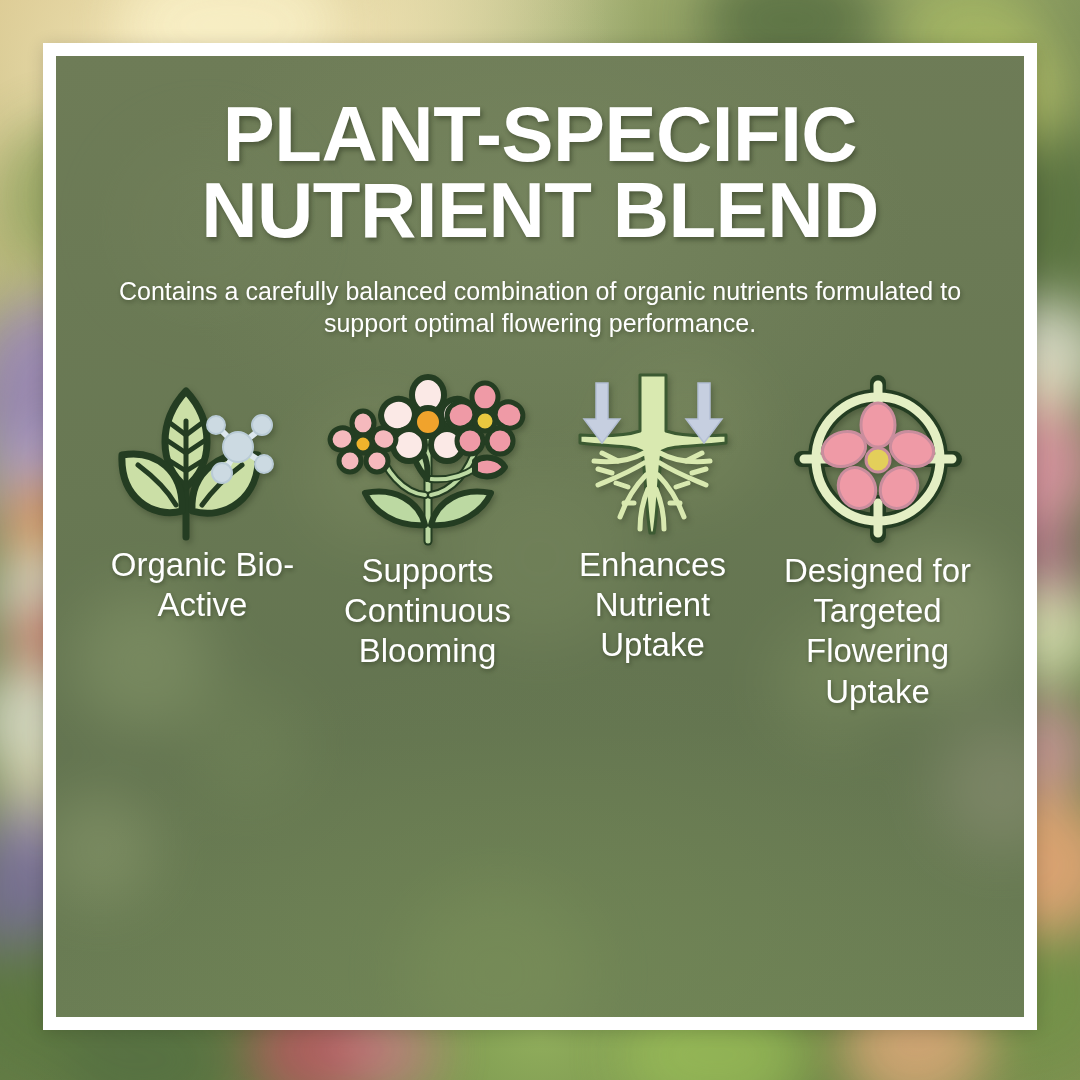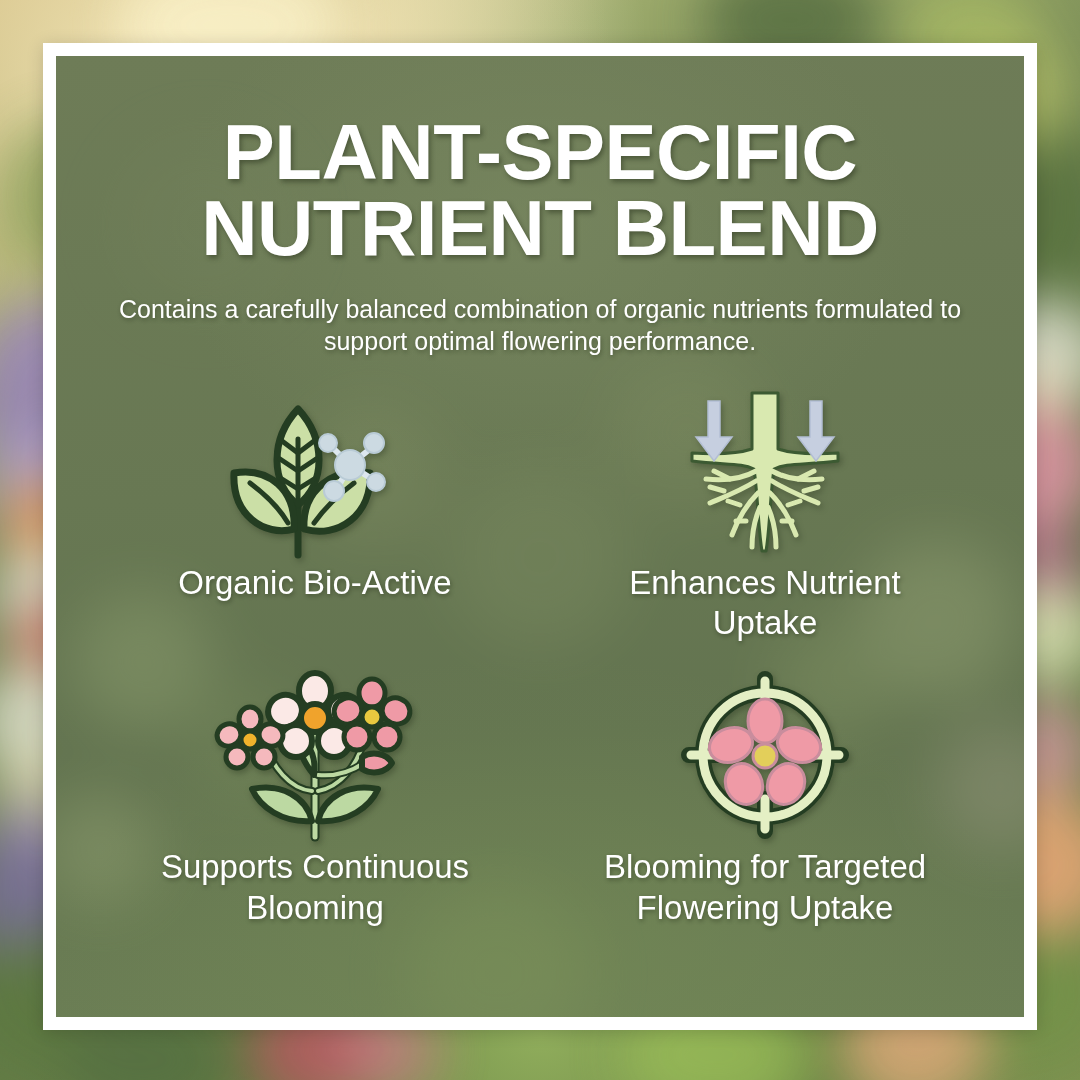--- a/index.html
+++ b/index.html
@@ -105,41 +105,41 @@
   #panel > * { position: relative; z-index: 2; }
 
   
   #headline {
     text-align: center;
     color: #ffffff;
     font-weight: 700;
     font-size: 78px;
     line-height: 0.98;
     letter-spacing: -0.5px;
-    padding-top: 58px;
+    padding-top: 40px;
     text-shadow: 2px 3px 5px rgba(30,40,20,0.45);
   }
   #headline .ln { display: block; }
 
   #subhead {
     text-align: center;
     color: #ffffff;
     font-size: 25px;
     line-height: 1.28;
     font-weight: 400;
     margin-top: 26px;
     padding: 0 46px;
     text-shadow: 1px 2px 4px rgba(30,40,20,0.42);
   }
 
   
   #features {
     margin-top: 24px;
     display: grid;
-    grid-template-columns: 1fr 1fr;
+    grid-template-columns: 1fr 1fr 1fr 1fr;
     row-gap: 16px;
     padding: 0 34px;
   }
   .feature {
     display: flex;
     flex-direction: column;
     align-items: center;
     padding: 6px 4px 0;
   }
   .icon-box {
@@ -232,52 +232,20 @@
                 <circle cx="114" cy="104" r="10"></circle>
                 <circle cx="156" cy="95" r="9"></circle>
               </g>
             </svg>
           </div>
           <div class="feature-label">
             <span>Organic Bio-Active</span><br>
           </div>
         </div>
 
-        <div class="feature">
-          <div class="icon-box">
-            <svg viewBox="0 0 190 168" xmlns="http://www.w3.org/2000/svg">
-              <g stroke="#3c5a32" stroke-width="3" fill="#d9e9b0" stroke-linejoin="round">
-                <path d="M82 6 H108 V62 C120 66, 136 68, 168 66 L168 74 C132 78, 116 76, 104 82
-                         C 100 108, 100 140, 96 164 L 92 164 C 88 140, 88 108, 84 82
-                         C 72 76, 56 78, 22 74 L 22 66 C 54 68, 70 66, 82 62 Z"></path>
-              </g>
-              <g stroke="#d9e9b0" stroke-width="5" fill="none" stroke-linecap="round">
-                <path d="M86 84 C 72 92, 56 94, 36 92"></path>
-                <path d="M86 94 C 70 104, 54 110, 40 116"></path>
-                <path d="M88 106 C 76 118, 68 132, 62 148"></path>
-                <path d="M90 120 C 84 134, 82 148, 82 160"></path>
-                <path d="M102 84 C 116 92, 132 94, 152 92"></path>
-                <path d="M102 94 C 118 104, 134 110, 148 116"></path>
-                <path d="M100 106 C 112 118, 120 132, 126 148"></path>
-                <path d="M98 120 C 104 134, 106 148, 106 160"></path>
-                <path d="M60 92 L 44 84 M54 104 L 40 100 M70 118 L 58 114 M76 134 L 66 134"></path>
-                <path d="M128 92 L 144 84 M134 104 L 148 100 M118 118 L 130 114 M112 134 L 122 134"></path>
-              </g>
-              <g fill="#c6cfe0" stroke="#b3bed3" stroke-width="1.5">
-                <path d="M38 14 h12 v36 h12 L44 74 L26 50 h12 z"></path>
-                <path d="M140 14 h12 v36 h12 L146 74 L128 50 h12 z"></path>
-              </g>
-            </svg>
-          </div>
-          <div class="feature-label">
-            <span>Enhances Nutrient</span><br>
-            <span>Uptake</span>
-          </div>
-        </div>
-
         <div class="feature row2">
           <div class="icon-box">
             <svg viewBox="0 0 190 168" xmlns="http://www.w3.org/2000/svg">
               <g stroke="#243d22" stroke-width="6" stroke-linecap="round" stroke-linejoin="round" fill="none">
                 <path d="M95 166 V 62" stroke="#243d22" stroke-width="9"></path>
                 <path d="M95 166 V 62" stroke="#bcd9a2" stroke-width="5"></path>
                 <path d="M92 120 C 70 118, 52 96, 44 70" stroke="#243d22" stroke-width="8"></path>
                 <path d="M92 120 C 70 118, 52 96, 44 70" stroke="#bcd9a2" stroke-width="4"></path>
                 <path d="M98 120 C 120 116, 136 96, 144 70" stroke="#243d22" stroke-width="8"></path>
                 <path d="M98 120 C 120 116, 136 96, 144 70" stroke="#bcd9a2" stroke-width="4"></path>
@@ -325,20 +293,52 @@
                 <circle cx="152" cy="46" r="10" fill="#e8c83f"></circle>
               </g>
             </svg>
           </div>
           <div class="feature-label">
             <span>Supports Continuous</span><br>
             <span>Blooming</span>
           </div>
         </div>
 
+        <div class="feature">
+          <div class="icon-box">
+            <svg viewBox="0 0 190 168" xmlns="http://www.w3.org/2000/svg">
+              <g stroke="#3c5a32" stroke-width="3" fill="#d9e9b0" stroke-linejoin="round">
+                <path d="M82 6 H108 V62 C120 66, 136 68, 168 66 L168 74 C132 78, 116 76, 104 82
+                         C 100 108, 100 140, 96 164 L 92 164 C 88 140, 88 108, 84 82
+                         C 72 76, 56 78, 22 74 L 22 66 C 54 68, 70 66, 82 62 Z"></path>
+              </g>
+              <g stroke="#d9e9b0" stroke-width="5" fill="none" stroke-linecap="round">
+                <path d="M86 84 C 72 92, 56 94, 36 92"></path>
+                <path d="M86 94 C 70 104, 54 110, 40 116"></path>
+                <path d="M88 106 C 76 118, 68 132, 62 148"></path>
+                <path d="M90 120 C 84 134, 82 148, 82 160"></path>
+                <path d="M102 84 C 116 92, 132 94, 152 92"></path>
+                <path d="M102 94 C 118 104, 134 110, 148 116"></path>
+                <path d="M100 106 C 112 118, 120 132, 126 148"></path>
+                <path d="M98 120 C 104 134, 106 148, 106 160"></path>
+                <path d="M60 92 L 44 84 M54 104 L 40 100 M70 118 L 58 114 M76 134 L 66 134"></path>
+                <path d="M128 92 L 144 84 M134 104 L 148 100 M118 118 L 130 114 M112 134 L 122 134"></path>
+              </g>
+              <g fill="#c6cfe0" stroke="#b3bed3" stroke-width="1.5">
+                <path d="M38 14 h12 v36 h12 L44 74 L26 50 h12 z"></path>
+                <path d="M140 14 h12 v36 h12 L146 74 L128 50 h12 z"></path>
+              </g>
+            </svg>
+          </div>
+          <div class="feature-label">
+            <span>Enhances Nutrient</span><br>
+            <span>Uptake</span>
+          </div>
+        </div>
+
         <div class="feature row2">
           <div class="icon-box">
             <svg viewBox="0 0 190 168" xmlns="http://www.w3.org/2000/svg">
               <g stroke="#243d22" stroke-width="16" fill="none" stroke-linecap="round">
                 <circle cx="95" cy="84" r="62"></circle>
                 <path d="M95 8 V40 M95 128 V160 M19 84 H51 M139 84 H171"></path>
               </g>
               <g stroke="#e4efc4" stroke-width="9" fill="none" stroke-linecap="round">
                 <circle cx="95" cy="84" r="62"></circle>
                 <path d="M95 10 V40 M95 128 V158 M21 84 H51 M139 84 H169"></path>
@@ -349,21 +349,21 @@
                   <ellipse cx="61" cy="74" rx="22" ry="17" transform="rotate(-18 61 74)"></ellipse>
                   <ellipse cx="129" cy="74" rx="22" ry="17" transform="rotate(18 129 74)"></ellipse>
                   <ellipse cx="74" cy="113" rx="18" ry="21" transform="rotate(-28 74 113)"></ellipse>
                   <ellipse cx="116" cy="113" rx="18" ry="21" transform="rotate(28 116 113)"></ellipse>
                 </g>
                 <circle cx="95" cy="85" r="12" fill="#e3cf5a"></circle>
               </g>
             </svg>
           </div>
           <div class="feature-label">
-            <span>Blooming for Targeted</span><br>
+            <span>Designed for Targeted</span><br>
             <span>Flowering Uptake</span>
           </div>
         </div>
 
       </div>
     </div>
   </div>
 </div>
 
 </body></html>

